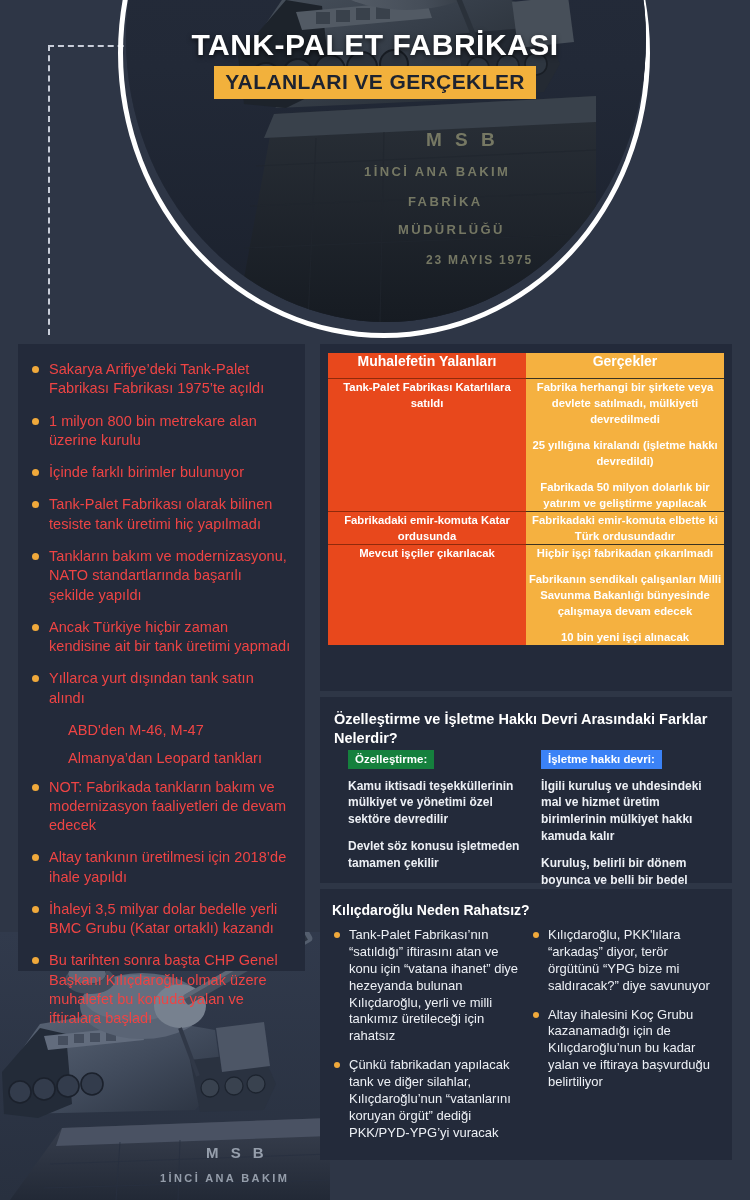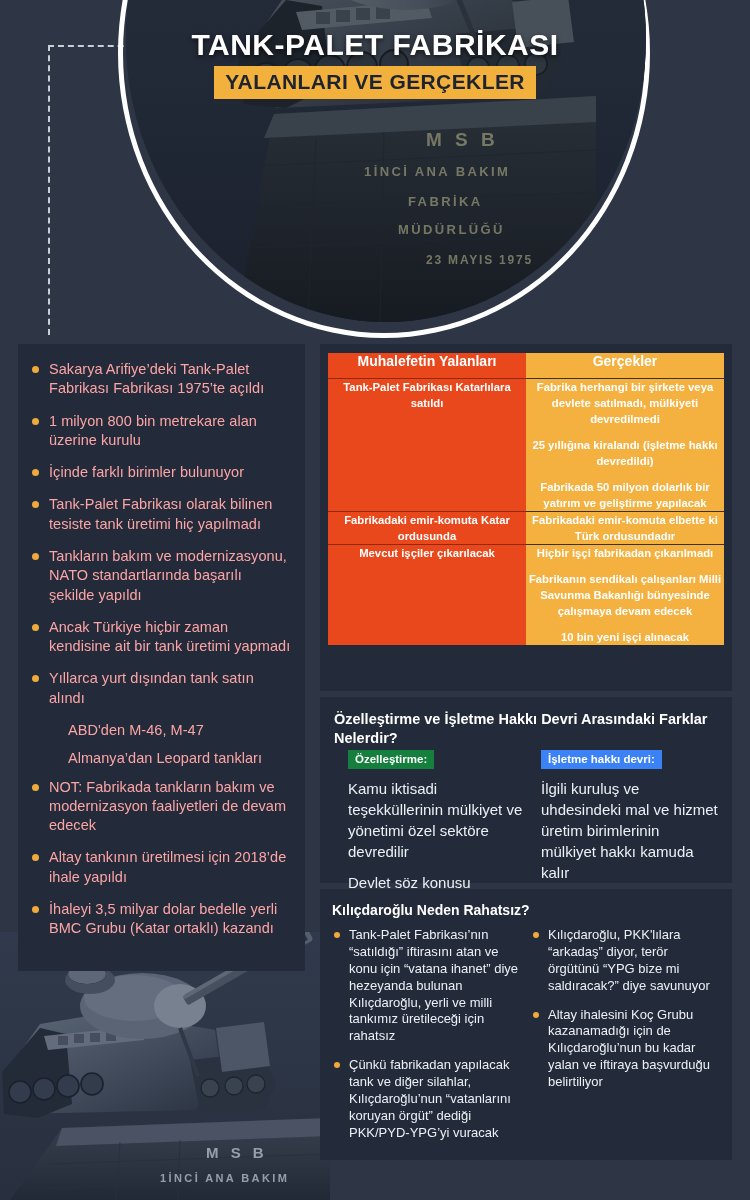--- a/index.html
+++ b/index.html
@@ -72,21 +72,21 @@
     padding:16px 14px 10px 10px;
     z-index:5;
   }
   ul.bullets { list-style:none; }
   ul.bullets > li {
     position:relative;
     padding-left:21px;
     margin-bottom:13px;
     font-size:14.5px;
     line-height:1.33;
-    color:#fca5a5;
+    color:#ef4444;
     letter-spacing:0.05px;
   }
   ul.bullets > li::before {
     content:"";
     position:absolute; left:4px; top:6px;
     width:7px; height:7px; border-radius:50%;
     background:#f0a93b;
   }
   ul.bullets > li.sub {
     padding-left:40px;
@@ -141,21 +141,21 @@
   .diff-col { flex:1; }
   .badge {
     display:inline-block;
     font-size:11.5px; font-weight:bold;
     padding:3px 7px 4px 7px;
     margin-bottom:9px;
   }
   .badge-priv { background:#15803d; color:#ffffff; }
   .badge-oper { background:#3b82f6; color:#ffffff; }
   .diff-col p {
-    font-size:15px; font-weight:normal; line-height:1.4;
+    font-size:12px; font-weight:bold; line-height:1.4;
     color:#edf0f5; margin-bottom:10px;
   }
 
   
   .why-card {
     position:absolute; left:320px; top:889px;
     width:412px; height:271px;
     background:#232a3a;
     padding:13px 12px 10px 12px;
     z-index:5;
@@ -374,20 +374,21 @@
     <li>İçinde farklı birimler bulunuyor</li>
     <li>Tank-Palet Fabrikası olarak bilinen tesiste tank üretimi hiç yapılmadı</li>
     <li>Tankların bakım ve modernizasyonu, NATO standartlarında başarılı şekilde yapıldı</li>
     <li>Ancak Türkiye hiçbir zaman kendisine ait bir tank üretimi yapmadı</li>
     <li>Yıllarca yurt dışından tank satın alındı</li>
     <li class="sub">ABD'den M-46, M-47</li>
     <li class="sub">Almanya’dan Leopard tankları</li>
     <li>NOT: Fabrikada tankların bakım ve modernizasyon faaliyetleri de devam edecek</li>
     <li>Altay tankının üretilmesi için 2018’de ihale yapıldı</li>
     <li>İhaleyi 3,5 milyar dolar bedelle yerli BMC Grubu (Katar ortaklı) kazandı</li>
+    <li>Bu tarihten sonra başta CHP Genel Başkanı Kılıçdaroğlu olmak üzere muhalefet bu konuda yalan ve iftiralara başladı</li>
   </ul>
 </div>
 
 <div class="table-card">
   <table class="tbl">
     <tbody>
         <tr>
       <td class="col-lie th-cell">
         <span class="inner lie-head-rule">Muhalefetin Yalanları</span>
       </td>

